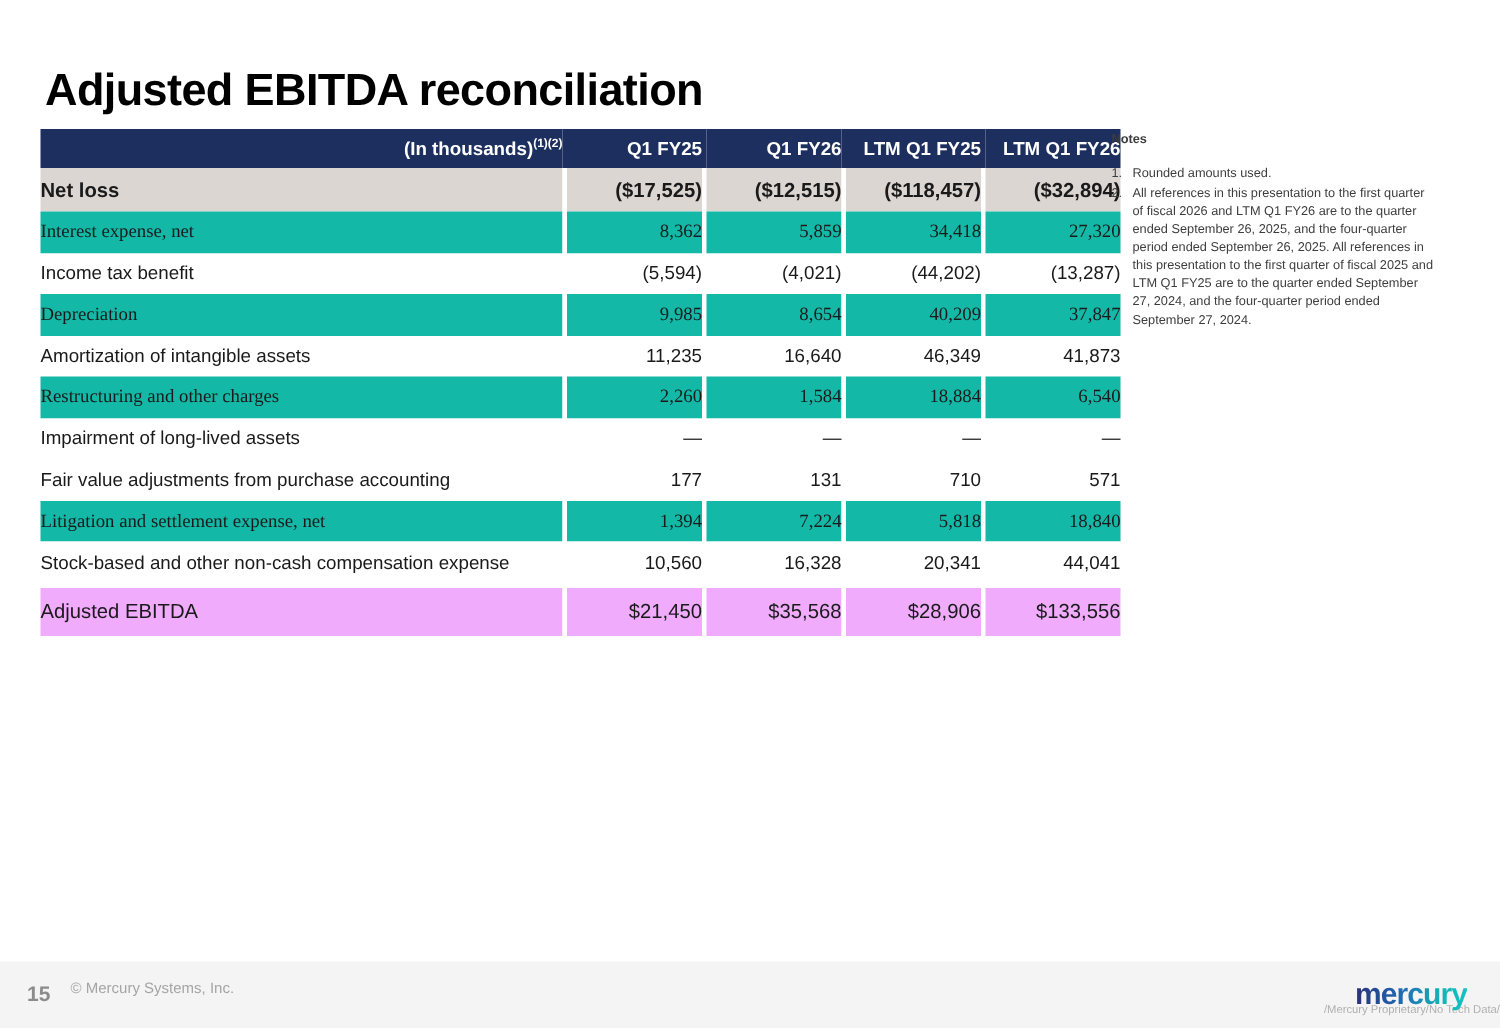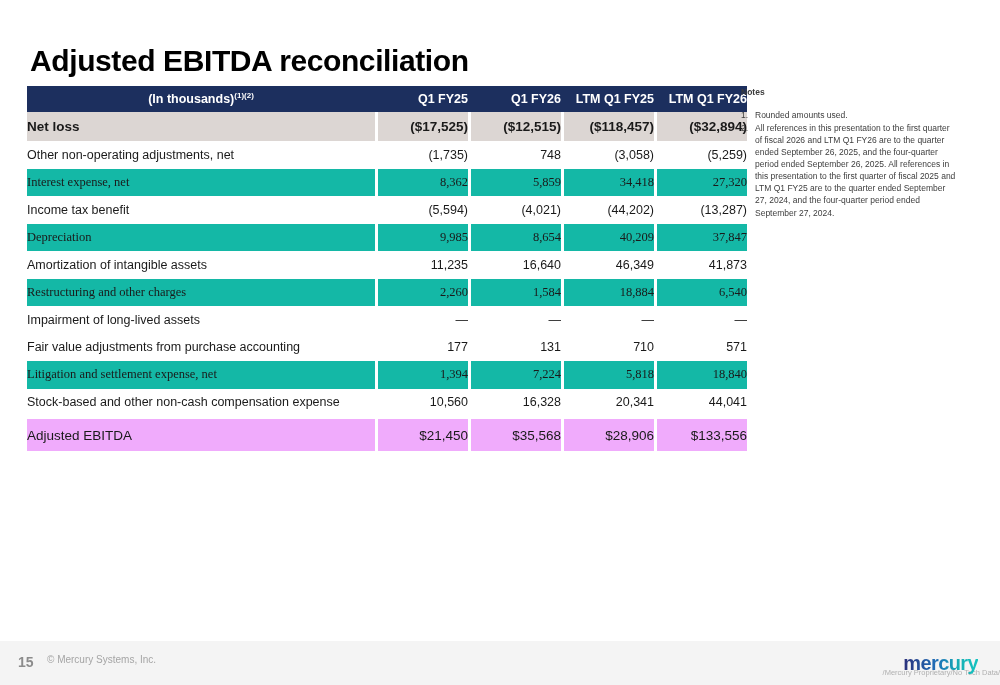--- a/index.html
+++ b/index.html
@@ -47,21 +47,21 @@
   
   .hdr-row th {
     background: #1c2f5e;
     color: #ffffff;
     font-size: 12.5px;
     font-weight: bold;
     height: 26px;
     vertical-align: middle;
   }
   .hdr-row th.hdr-label {
-    text-align: center;
+    text-align: right;
     padding-left: 6px;
   }
   .hdr-row th.hdr-num {
     text-align: right;
     padding-right: 8px;
   }
   .hdr-label sup {
     font-size: 8px;
     vertical-align: super;
   }
@@ -224,31 +224,20 @@
         <td class="lbl">Net loss</td>
         <td class="gutter"></td>
         <td class="num">($17,525)</td>
         <td class="sep"></td>
         <td class="num">($12,515)</td>
         <td class="sep"></td>
         <td class="num">($118,457)</td>
         <td class="sep"></td>
         <td class="num">($32,894)</td>
       </tr>
-      <tr class="plain">
-        <td class="lbl">Other non-operating adjustments, net</td>
-        <td class="gutter"></td>
-        <td class="num">(1,735)</td>
-        <td class="sep"></td>
-        <td class="num">748</td>
-        <td class="sep"></td>
-        <td class="num">(3,058)</td>
-        <td class="sep"></td>
-        <td class="num">(5,259)</td>
-      </tr>
       <tr class="stripe">
         <td class="lbl">Interest expense, net</td>
         <td class="gutter"></td>
         <td class="num">8,362</td>
         <td class="sep"></td>
         <td class="num">5,859</td>
         <td class="sep"></td>
         <td class="num">34,418</td>
         <td class="sep"></td>
         <td class="num">27,320</td>

